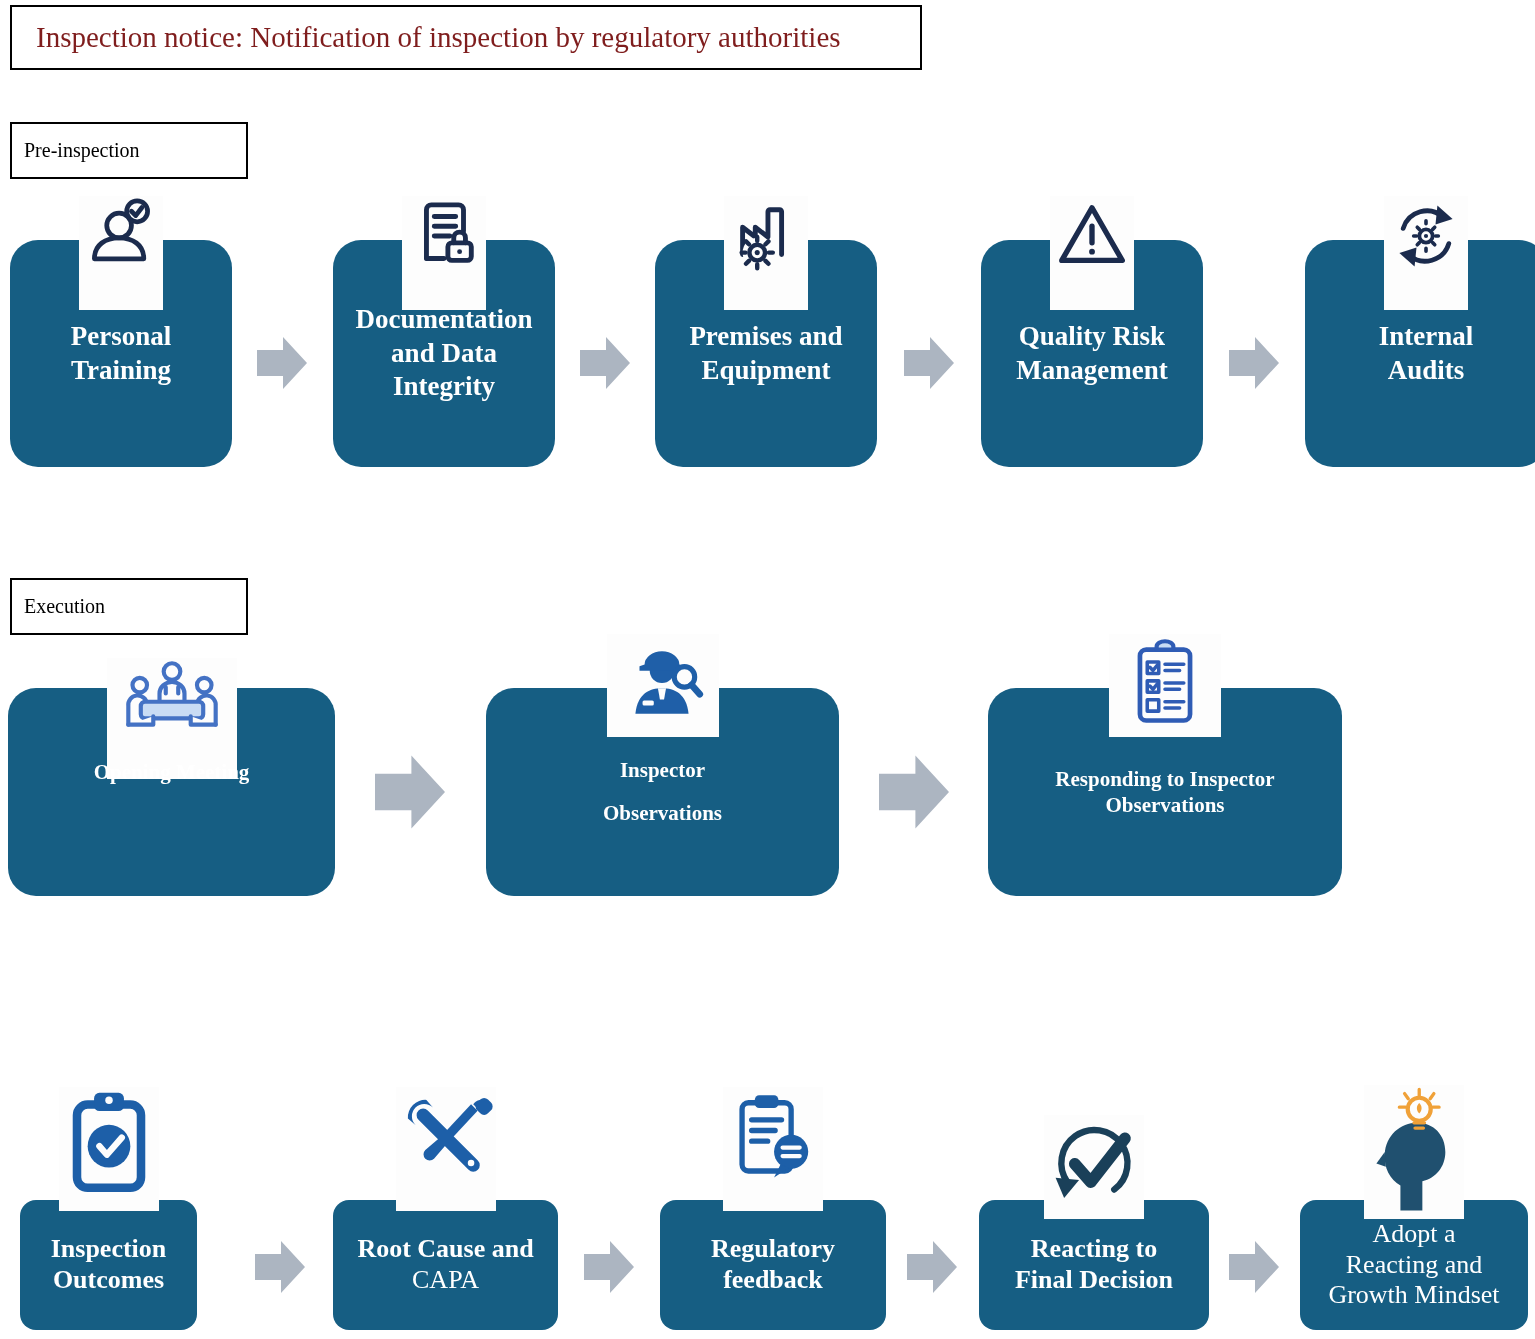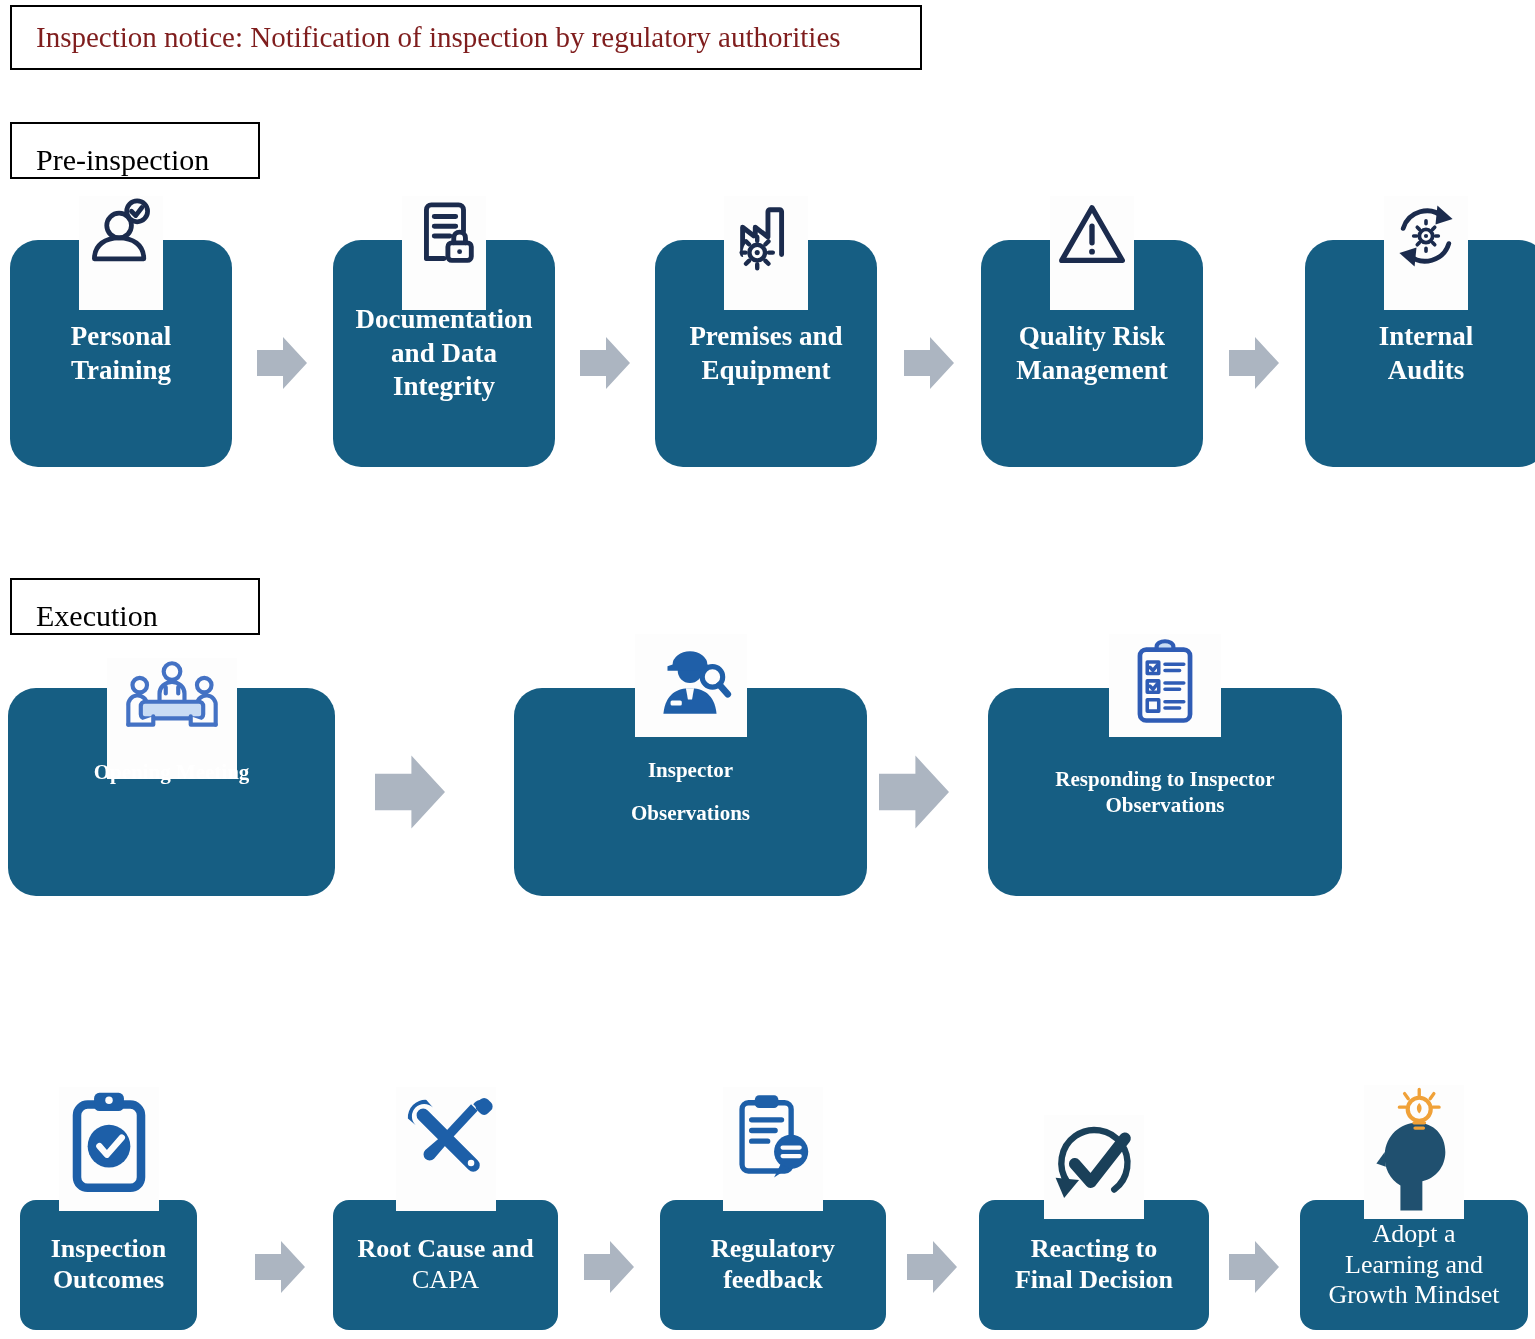--- a/index.html
+++ b/index.html
@@ -7,21 +7,21 @@
     position:relative;width:1535px;height:1339px;background:#fff;
     font-family:"Liberation Serif","DejaVu Serif",serif;overflow:hidden;
   }
   .banner{
     position:absolute;left:10px;top:5px;width:884px;height:61px;
     border:2px solid #000;display:flex;align-items:center;
     font-size:29px;color:#7f1d1d;padding-left:24px;box-sizing:content-box;background:#fff;
   }
   .slabel{
     position:absolute;height:53px;border:2px solid #000;background:#fff;
-    display:flex;align-items:flex-end;font-size:30px;color:#000;padding-left:24px;
+    display:flex;align-items:center;font-size:20px;color:#000;padding-left:12px;
   }
   .pbox{position:absolute;background:var(--box-fill,#165E83);}
   .r1{top:240px;width:222px;height:227px;border-radius:28px;}
   .r2{top:688px;height:208px;border-radius:28px;}
   .r3{top:1200px;height:130px;border-radius:16px;}
   .plate{
     position:absolute;left:50%;transform:translateX(-50%);
     background:#FDFDFD;display:flex;justify-content:center;align-items:flex-start;
   }
   .r1 .plate{width:84px;height:112px;top:-44px;padding-top:2px;}
@@ -178,21 +178,21 @@
           <rect x="20" y="40" width="60" height="16" rx="4" fill="#C9DCF4"></rect>
           <path d="M8 62 h24 v-8 M92 62 h-24 v-8" fill="#FDFDFD"></path>
         </g>
       </svg>
     </div>
     <div class="btext" style="padding-bottom:40px;">
       <span>Opening Meeting</span>
     </div>
   </div>
 
-  <div class="pbox r2 wide" style="left:486px;width:353px;margin-left:28px;">
+  <div class="pbox r2 wide" style="left:486px;width:353px;">
     <div class="plate">
       <svg width="92" height="92" viewBox="0 0 90 90">
         <g>
           <circle cx="44" cy="34" r="12" fill="#1F5FA8"></circle>
           <path d="M27 28 a17 13 0 0 1 34 0 l5 1.5 v4.5 H22 v-4.5 z" fill="#1F5FA8"></path>
           <path d="M18 76 C20 56 32 51 44 51 C56 51 68 56 70 76 Z" fill="#1F5FA8"></path>
           <polygon points="40,51 48,51 46,62 42,62" fill="#FDFDFD"></polygon>
           <rect x="25" y="63" width="11" height="5" rx="1.5" fill="#FDFDFD"></rect>
           <circle cx="66" cy="40" r="10" fill="#FDFDFD" stroke="#1F5FA8" stroke-width="5"></circle>
           <path d="M73 48 L81 57" stroke="#1F5FA8" stroke-width="6.5" stroke-linecap="round"></path>
@@ -320,21 +320,21 @@
             <path d="M50 2 V8 M36 6 l3.5 5 M64 6 l-3.5 5 M31 19 h6 M69 19 h-6"></path>
           </g>
           <circle cx="50" cy="21" r="11" fill="#FDFDFD" stroke="#F0A138" stroke-width="4"></circle>
           <path d="M50 15 c3 3 3 7 0 10 c-3 -3 -3 -7 0 -10 z" fill="#F0A138"></path>
           <path d="M45 34 h10 M46 39 h8" stroke="#F0A138" stroke-width="3.2" stroke-linecap="round"></path>
         </g>
       </svg>
     </div>
     <div class="btext reg">
       <span>Adopt a</span>
-      <span>Learning and</span>
+      <span>Reacting and</span>
       <span>Growth Mindset</span>
     </div>
   </div>
 
   <svg class="arrow" style="left:255px;top:1237px;" width="50" height="60" viewBox="0 0 50 60">
       <polygon points="0,17 26,17 26,4 50,30 26,56 26,43 0,43"></polygon>
     </svg>
   <svg class="arrow" style="left:584px;top:1237px;" width="50" height="60" viewBox="0 0 50 60">
       <polygon points="0,17 26,17 26,4 50,30 26,56 26,43 0,43"></polygon>
     </svg>

